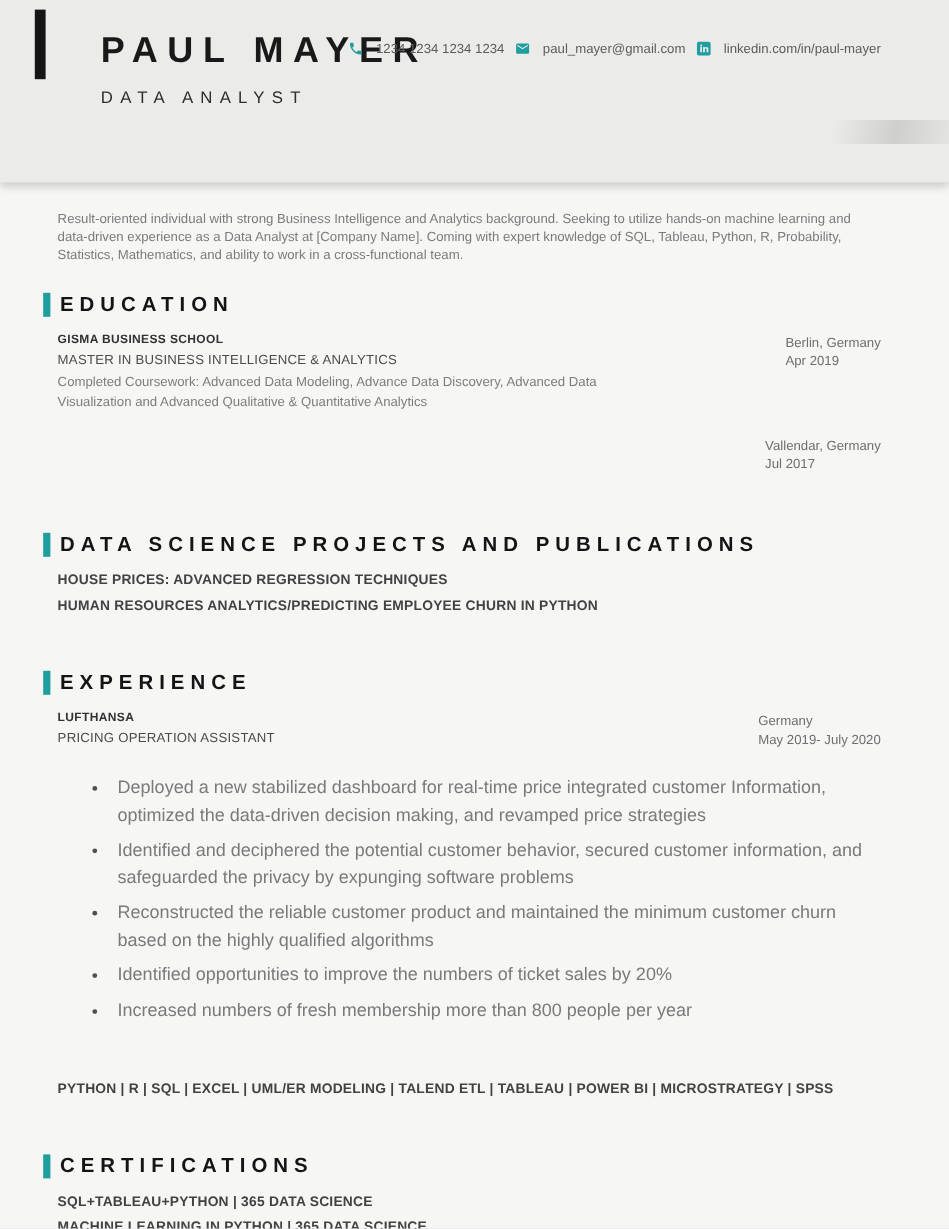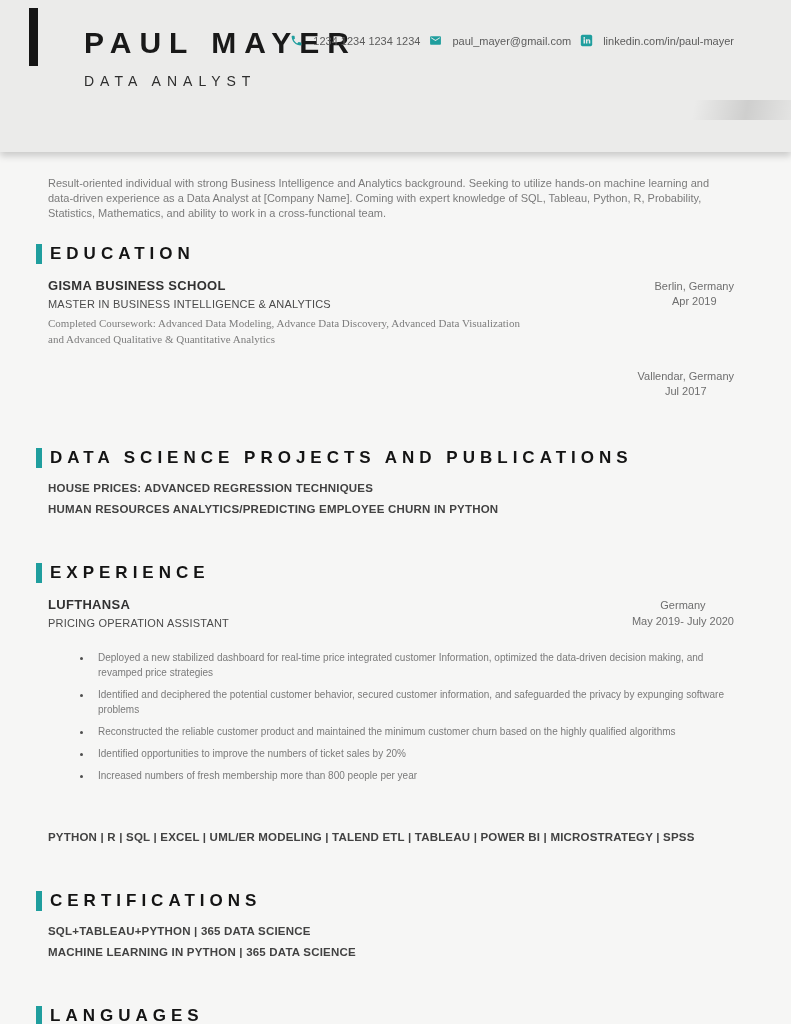--- a/index.html
+++ b/index.html
@@ -103,42 +103,41 @@
 
     .entry {
       display: flex;
       justify-content: space-between;
       align-items: flex-start;
       margin-bottom: 20px;
     }
     .entry:last-child { margin-bottom: 0; }
     .entry-left { max-width: 490px; }
     .entry-heading {
-      font-size: 13px;
+      font-size: 10px;
       font-weight: 700;
       letter-spacing: 0.3px;
       color: #323232;
     }
     .entry-sub {
       margin-top: 5px;
       font-size: 11px;
       font-weight: 500;
       letter-spacing: 0.2px;
       color: #4b4b4b;
     }
     .entry-detail {
       margin-top: 5px;
       font-size: 11px;
       line-height: 1.5;
       color: #7d7d7d;
       max-width: 475px;
-      font-family: Liberation Serif, serif;
     }
     .entry-right {
-      text-align: center;
+      text-align: left;
       font-size: 11px;
       line-height: 1.45;
       color: #6e6e6e;
       white-space: nowrap;
       padding-top: 1px;
     }
 
     .line-item {
       font-size: 11.5px;
       font-weight: 600;
@@ -147,21 +146,21 @@
       margin-bottom: 9px;
     }
     .line-item:last-child { margin-bottom: 0; }
 
     .bullets {
       margin-top: 16px;
       padding-left: 44px;
       list-style: disc;
     }
     .bullets li {
-      font-size: 10px;
+      font-size: 15px;
       line-height: 1.5;
       color: #7a7a7a;
       padding-left: 6px;
       margin-bottom: 7px;
       max-width: 650px;
     }
     .bullets li::marker { color: #4f4f4f; font-size: 0.85em; }
   </style>
 </head>
 <body>

